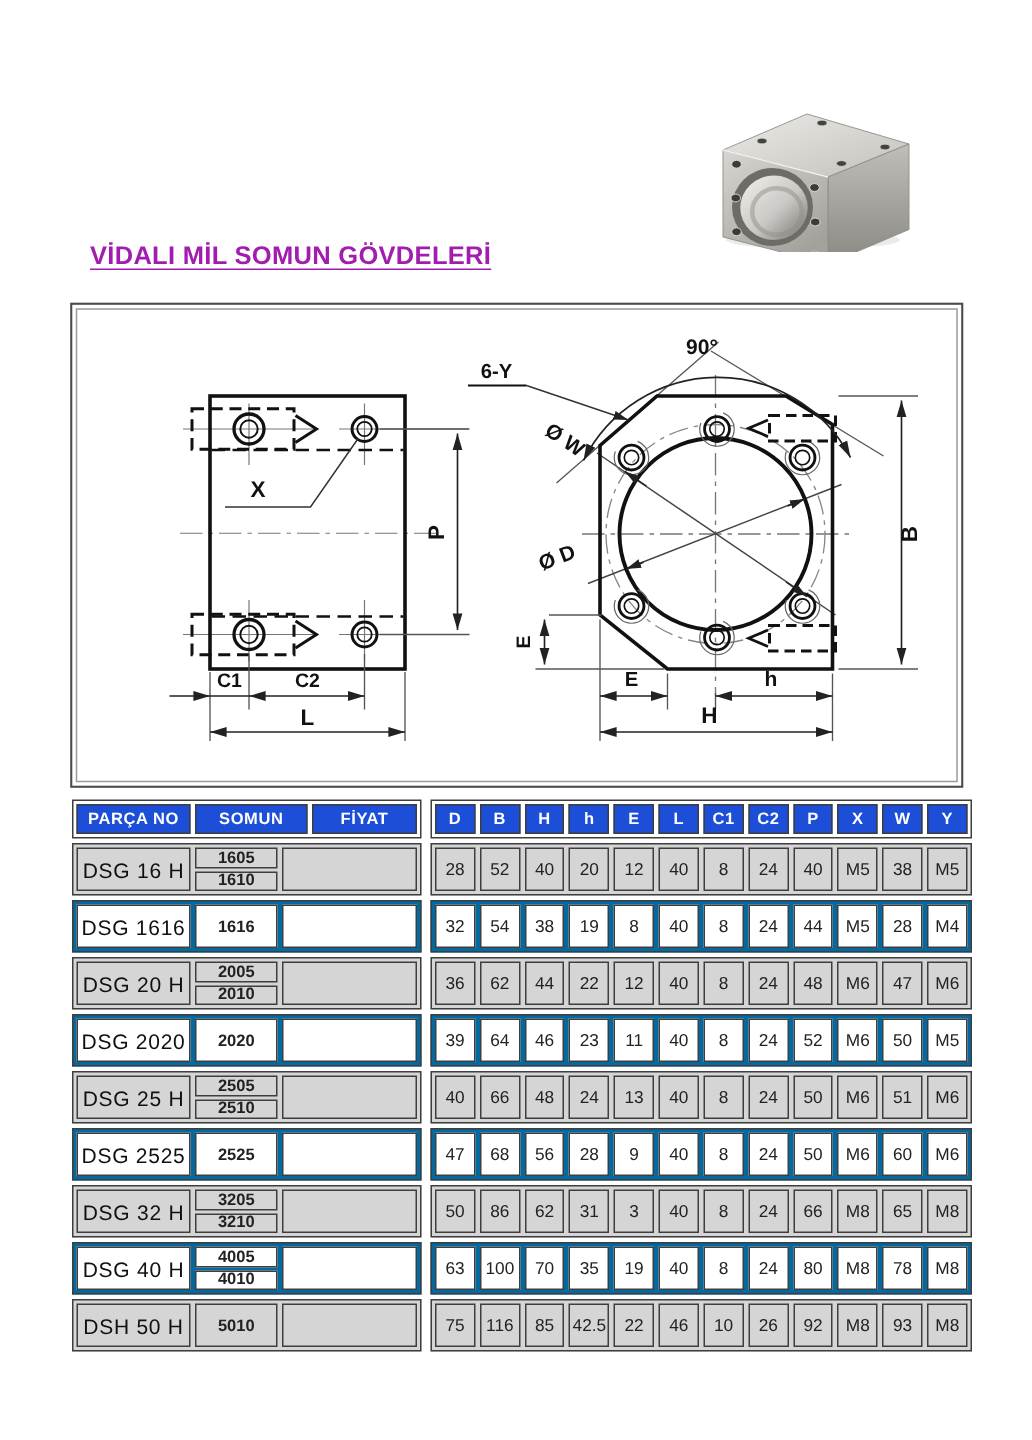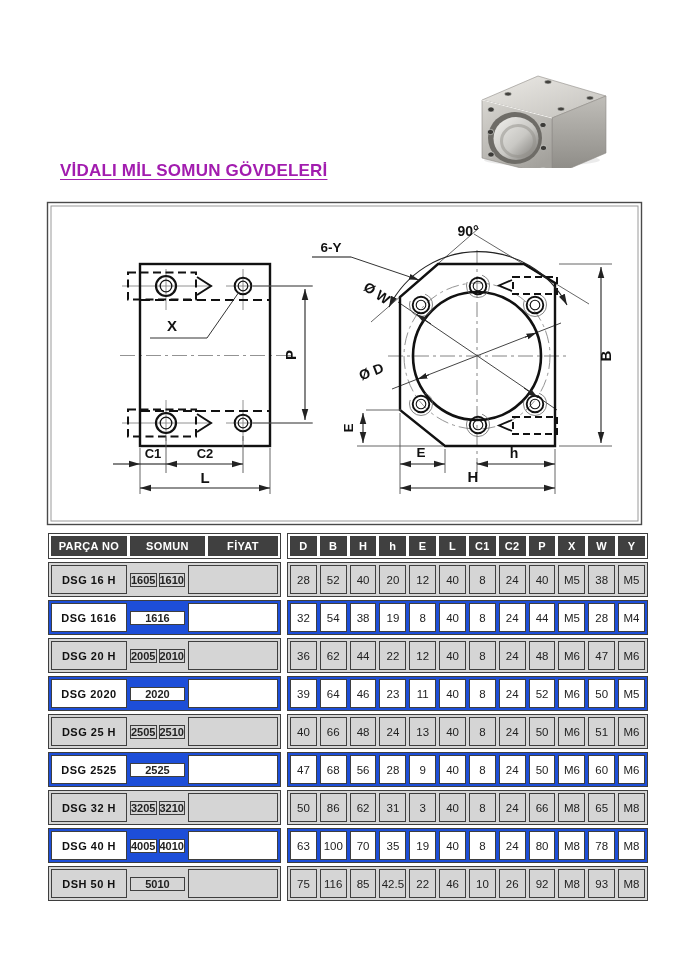--- a/index.html
+++ b/index.html
@@ -9,33 +9,33 @@
          font-weight:bold;font-size:78px;line-height:1.1;letter-spacing:22px;color:#121212;}
   .subtitle{position:absolute;left:60px;top:161px;font-size:17px;font-weight:bold;color:#a21caf;
             text-decoration:underline;text-underline-offset:3px;letter-spacing:0.2px;}
   .photo{position:absolute;left:464px;top:52px;}
   .drawing{position:absolute;left:45px;top:200px;}
   svg text{font-family:"Liberation Sans",sans-serif;font-weight:bold;fill:#111;}
 
   .ptable{position:absolute;left:48px;top:533px;width:600px;}
   .trow{display:flex;gap:6px;height:35px;margin-bottom:3px;}
   .trow.thead{height:26px;}
-  .blk{border:1.6px solid #3e3e3e;background:#1d4ed8;padding:2px;display:flex;gap:3px;box-sizing:border-box;}
+  .blk{border:1.6px solid #3e3e3e;background:#0369a1;padding:2px;display:flex;gap:3px;box-sizing:border-box;}
   .blk.left{width:233px;}
   .blk.right{flex:1;}
   .cell{border:1.5px solid #3e3e3e;display:flex;align-items:center;justify-content:center;
         font-size:11.5px;color:#222;background:#fff;box-sizing:border-box;min-width:0;overflow:hidden;}
   .blk.right .cell{flex:1;}
-  .parca{width:76px;font-weight:bold;font-size:11px;color:#101010;letter-spacing:0.5px;}
+  .parca{width:76px;font-weight:normal;font-size:14px;color:#101010;letter-spacing:0.5px;}
   .w-somun{width:75px;}
-  .somun-wrap{width:55px;display:flex;gap:2px;align-items:center;}
+  .somun-wrap{width:55px;display:flex;flex-direction:column;gap:2px;}
   .somun-wrap .cell{flex:1;font-weight:bold;font-size:11px;}
   .fiyat{flex:1;}
   .shade .blk,.shade .cell{background:#d5d5d5;}
-  .thead .cell{background:#404040;color:#fff;font-weight:bold;font-size:11px;letter-spacing:0.4px;}
+  .thead .cell{background:#1d4ed8;color:#fff;font-weight:bold;font-size:11px;letter-spacing:0.4px;}
   .thead .blk{background:#fff;}
 </style>
 </head>
 <body>
 
 <div class="page">
 
   <div class="subtitle">VİDALI MİL SOMUN GÖVDELERİ</div>
 
   <svg class="photo" width="152" height="116" viewBox="0 0 152 116">

